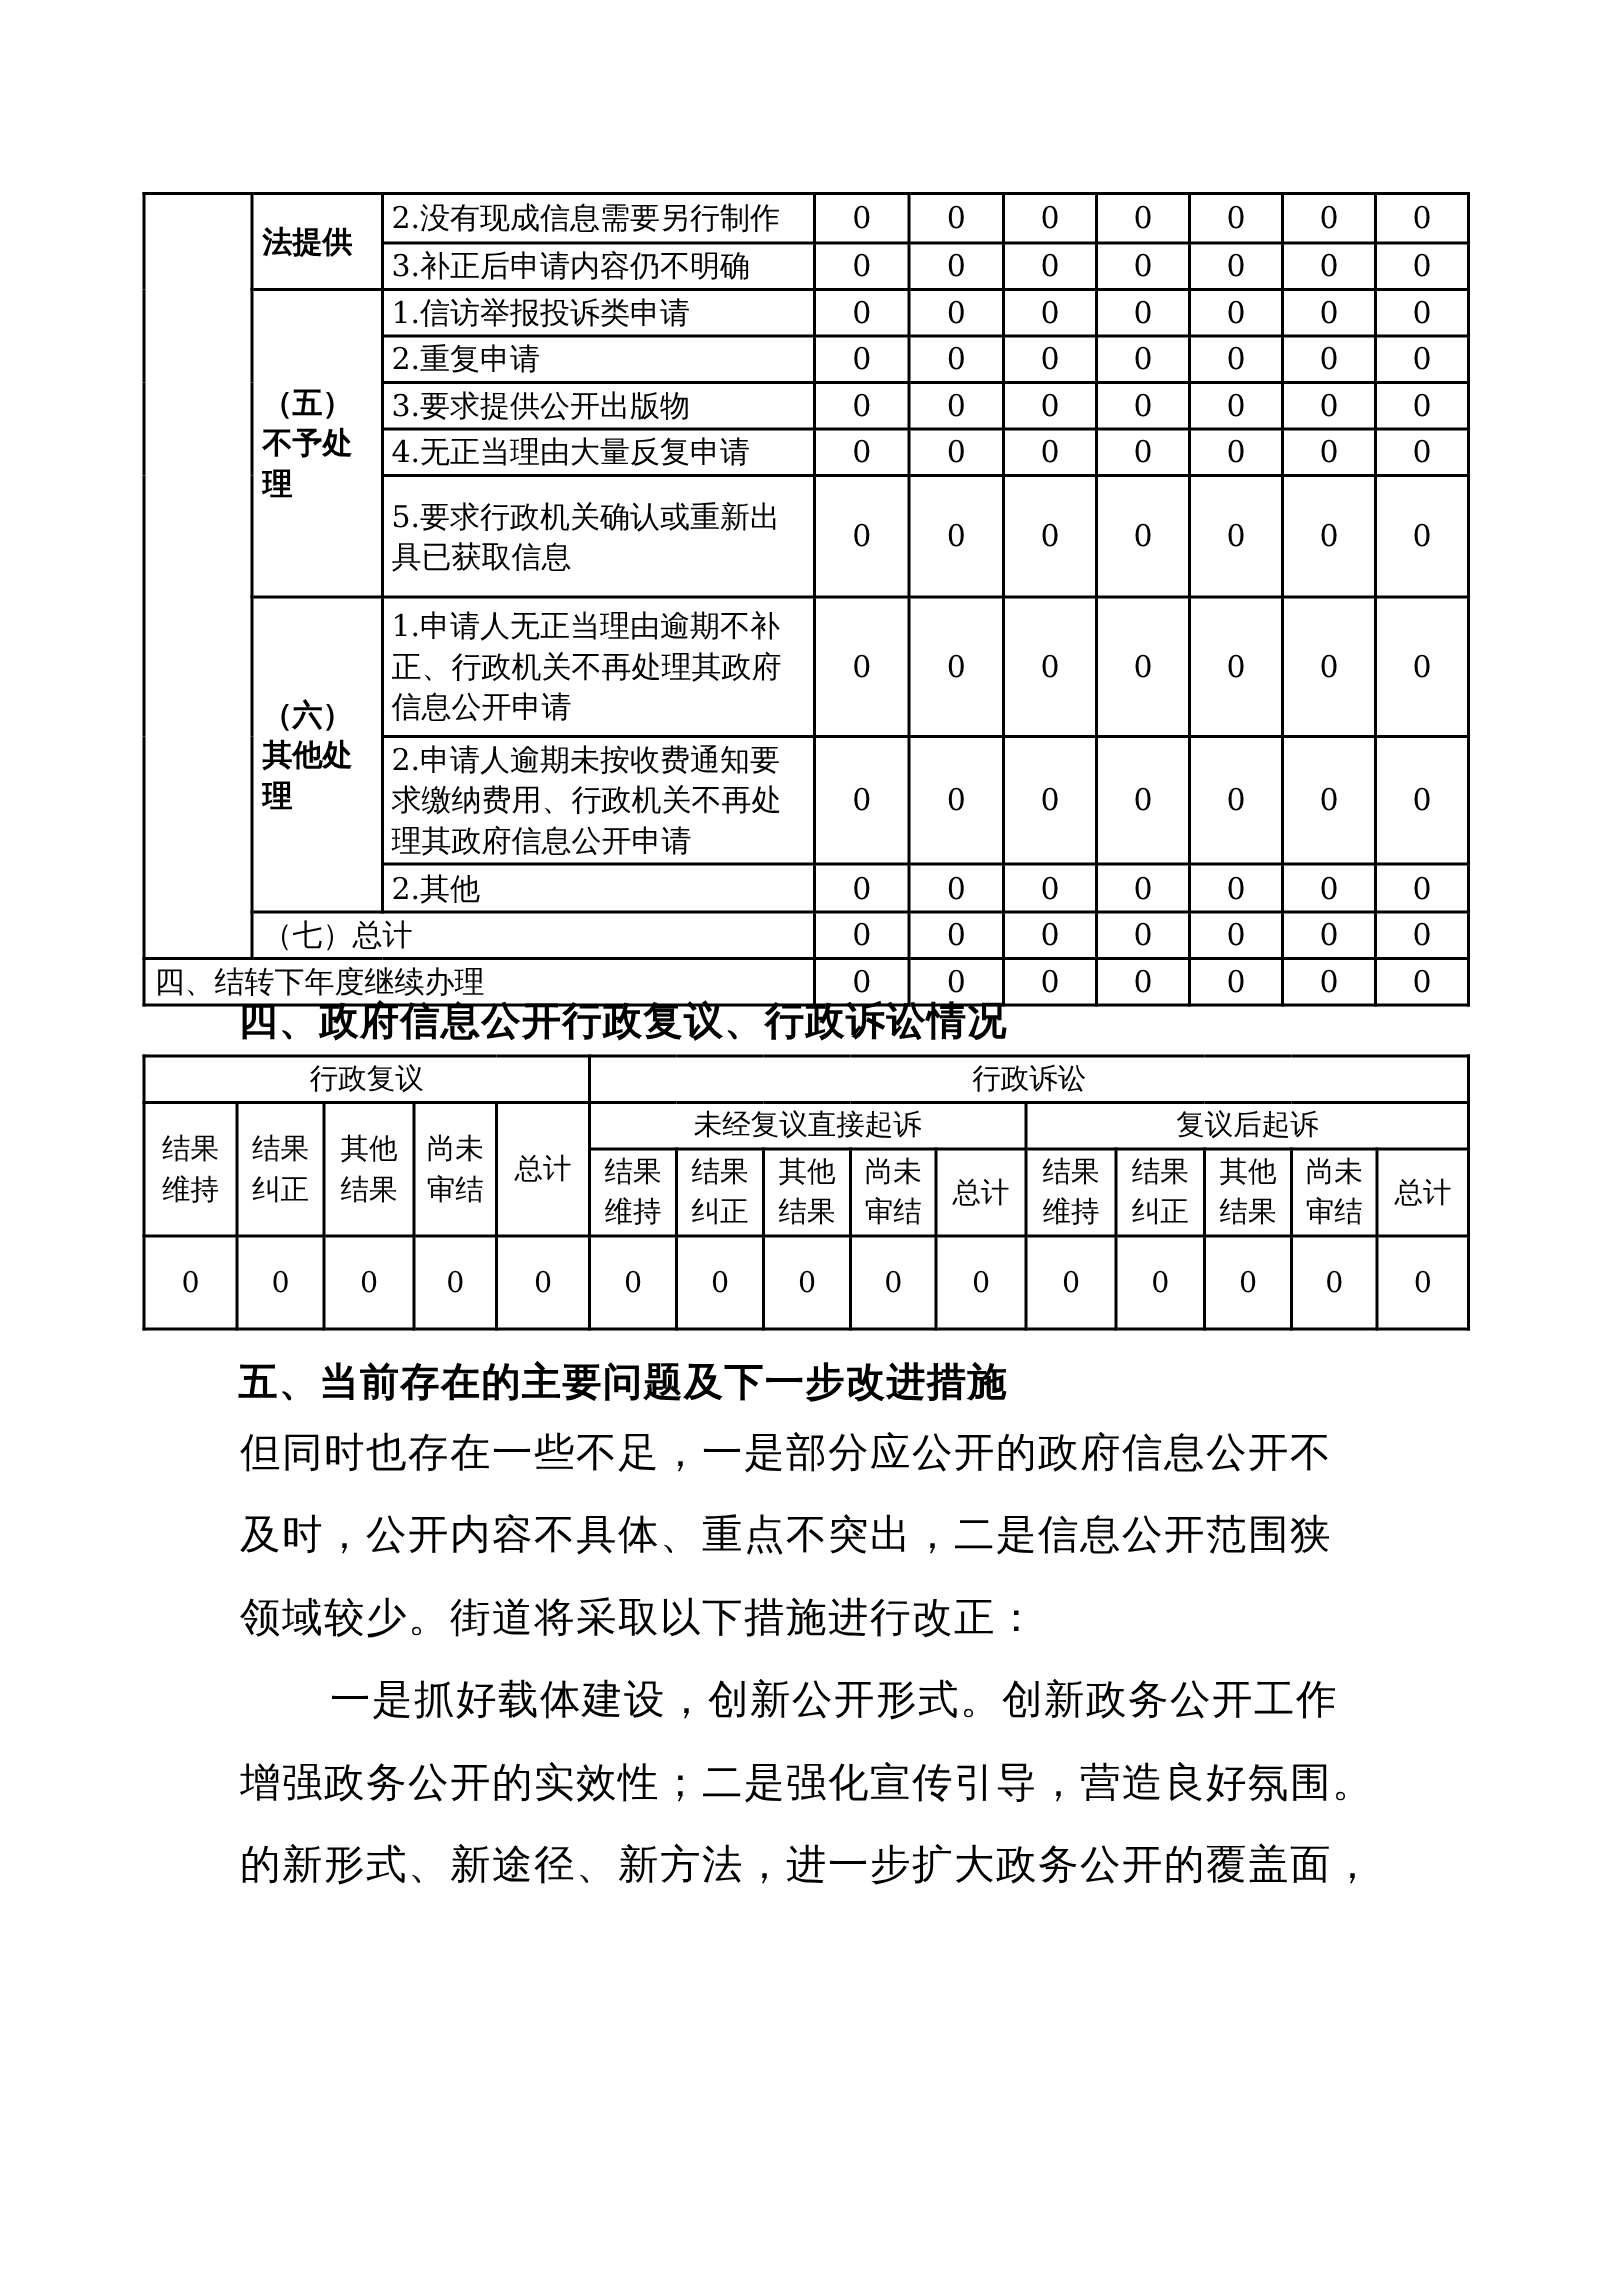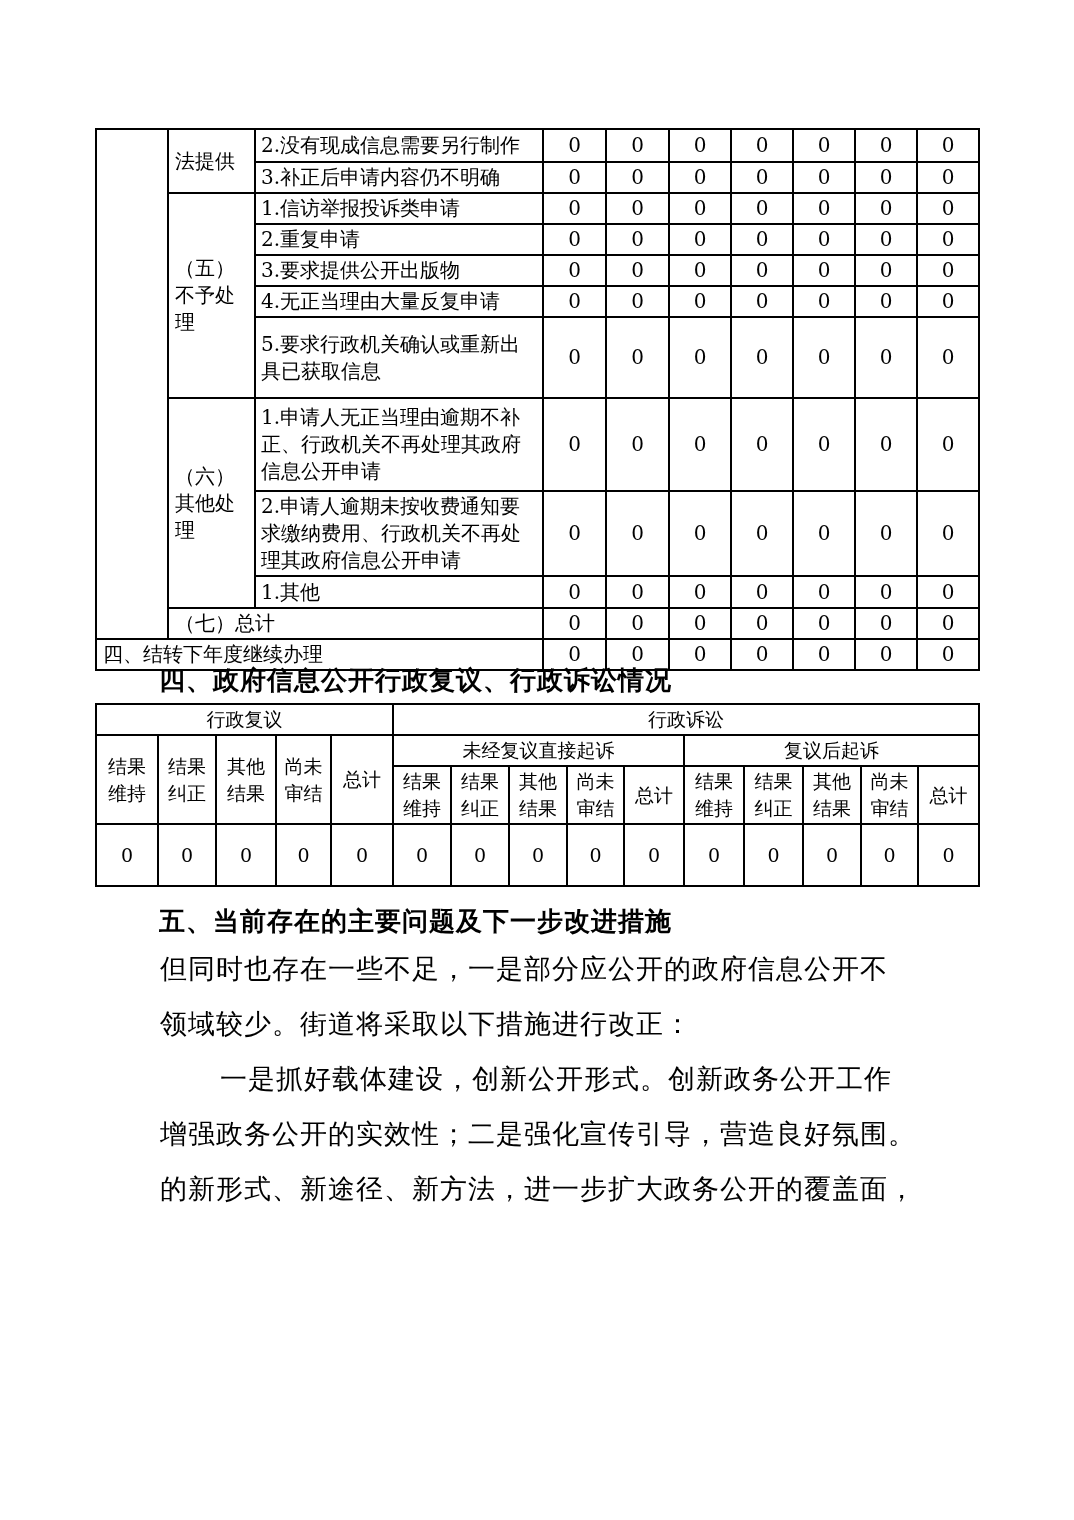--- a/index.html
+++ b/index.html
@@ -15,21 +15,21 @@
     position: absolute; background: #ffffff;
   }
   td {
     border: 2px solid #000000;
     font-size: 20px; line-height: 27px;
     padding: 1px 5px; overflow: hidden;
     vertical-align: middle;
   }
   #t1 { left: 95px; top: 128px; width: 883px; }
   #t1 td.lbl { text-align: left; margin-top: 36px; }
-  #t1 td.grp { text-align: left; padding: 1px 2px 1px 6px; }
+  #t1 td.grp { text-align: left; padding: 1px 2px 1px 6px; font-weight: bold; }
   #t1 td.val { text-align: center; padding: 1px 2px; }
   #t1 td.spanlbl { text-align: left; padding-left: 6px; }
 
   #t2 { left: 95px; top: 703px; width: 883px; }
   #t2 td { text-align: center; font-size: 19px; line-height: 27px; padding: 1px 4px; }
 
   .heading {
     position: absolute; left: 159px;
     font-family: "Liberation Sans", "DejaVu Sans", sans-serif;
     font-weight: 700; font-size: 26px; letter-spacing: 1px;
@@ -151,21 +151,21 @@
     <td class="lbl">2.申请人逾期未按收费通知要求缴纳费用、行政机关不再处理其政府信息公开申请</td>
     <td class="val">0</td>
     <td class="val">0</td>
     <td class="val">0</td>
     <td class="val">0</td>
     <td class="val">0</td>
     <td class="val">0</td>
     <td class="val">0</td>
   </tr>
   <tr style="height:32px">
-    <td class="lbl">1.其他</td>
+    <td class="lbl">2.其他</td>
     <td class="val">0</td>
     <td class="val">0</td>
     <td class="val">0</td>
     <td class="val">0</td>
     <td class="val">0</td>
     <td class="val">0</td>
     <td class="val">0</td>
   </tr>
   <tr style="height:31px">
     <td class="spanlbl" colspan="2">（七）总计</td>
@@ -253,17 +253,18 @@
     <td>0</td>
     <td>0</td>
   </tr>
 </tbody>
   </table>
 
 <div class="heading" id="sec5">五、当前存在的主要问题及下一步改进措施</div>
 
 <div id="bodytext">
   <div class="pline">但同时也存在一些不足，一是部分应公开的政府信息公开不</div>
+  <div class="pline">及时，公开内容不具体、重点不突出，二是信息公开范围狭</div>
   <div class="pline">领域较少。街道将采取以下措施进行改正：</div>
   <div class="pline indent">一是抓好载体建设，创新公开形式。创新政务公开工作</div>
   <div class="pline">增强政务公开的实效性；二是强化宣传引导，营造良好氛围。</div>
   <div class="pline">的新形式、新途径、新方法，进一步扩大政务公开的覆盖面，</div>
 </div>
 
 </body></html>

